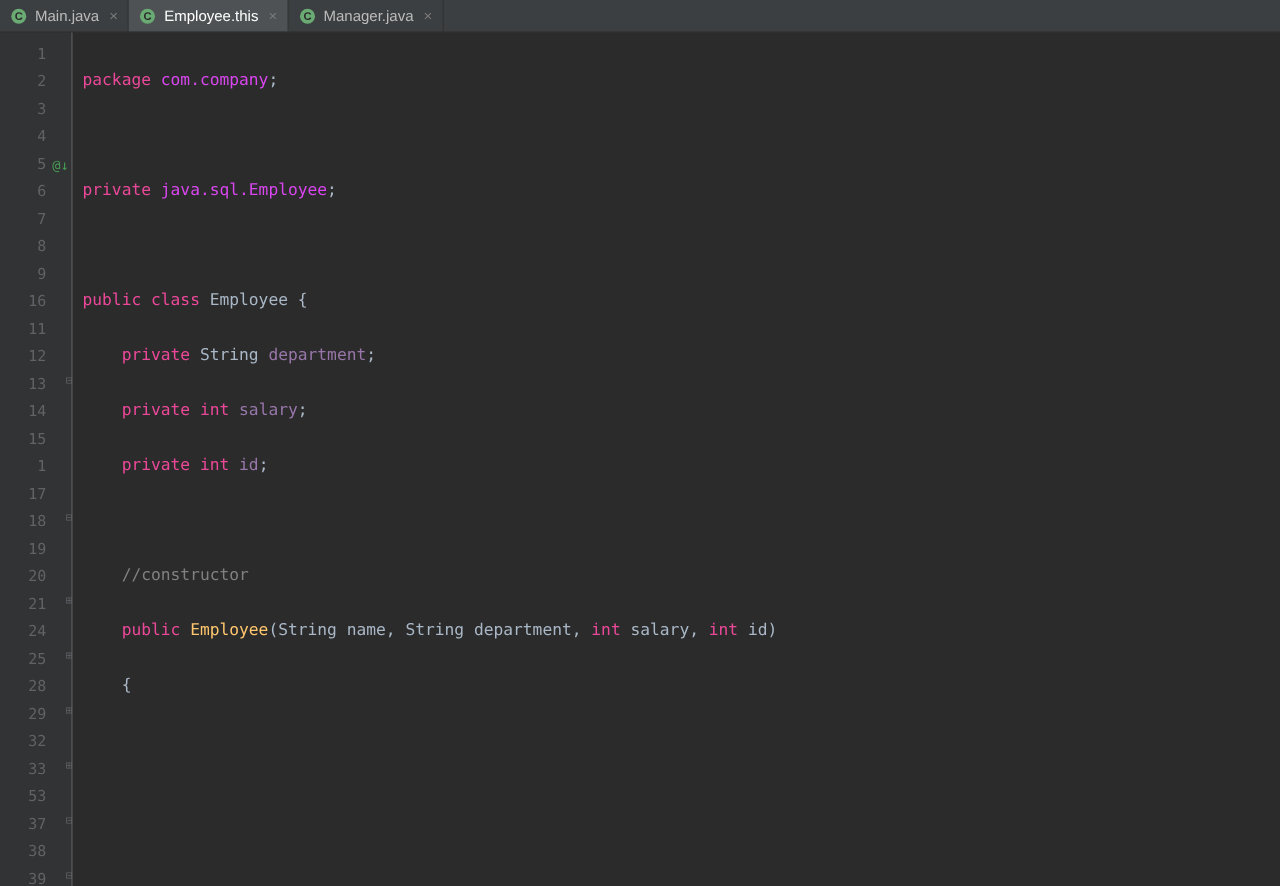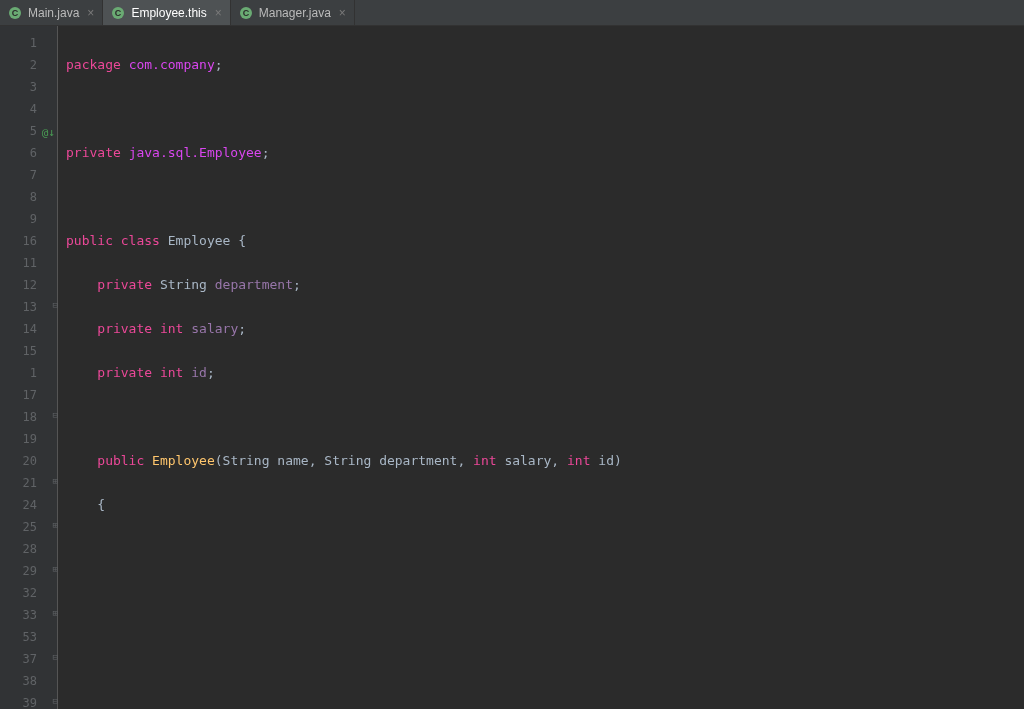--- a/index.html
+++ b/index.html
@@ -170,20 +170,21 @@
   <div class="code">
 <div class="code-line"><span class="kw">package</span> <span class="pkg">com.company</span><span class="punct">;</span></div>
 <div class="code-line"></div>
 <div class="code-line"><span class="kw">private</span> <span class="pkg">java.sql.Employee</span><span class="punct">;</span></div>
 <div class="code-line"></div>
 <div class="code-line"><span class="kw">public</span> <span class="kw">class</span> <span class="type">Employee</span> <span class="punct">{</span></div>
 <div class="code-line">    <span class="kw">private</span> <span class="type">String</span> <span class="field">department</span><span class="punct">;</span></div>
 <div class="code-line">    <span class="kw">private</span> <span class="kw">int</span> <span class="field">salary</span><span class="punct">;</span></div>
 <div class="code-line">    <span class="kw">private</span> <span class="kw">int</span> <span class="field">id</span><span class="punct">;</span></div>
 <div class="code-line"></div>
+<div class="code-line">    <span class="comment">//constructor</span></div>
 <div class="code-line">    <span class="kw">public</span> <span class="ident">Employee</span><span class="punct">(</span><span class="type">String</span> <span class="str">name</span><span class="punct">,</span> <span class="type">String</span> <span class="str">department</span><span class="punct">,</span> <span class="kw">int</span> <span class="str">salary</span><span class="punct">,</span> <span class="kw">int</span> <span class="str">id</span><span class="punct">)</span></div>
 <div class="code-line">    <span class="punct">{</span></div>
 
 
 
 
 
 
 
 

